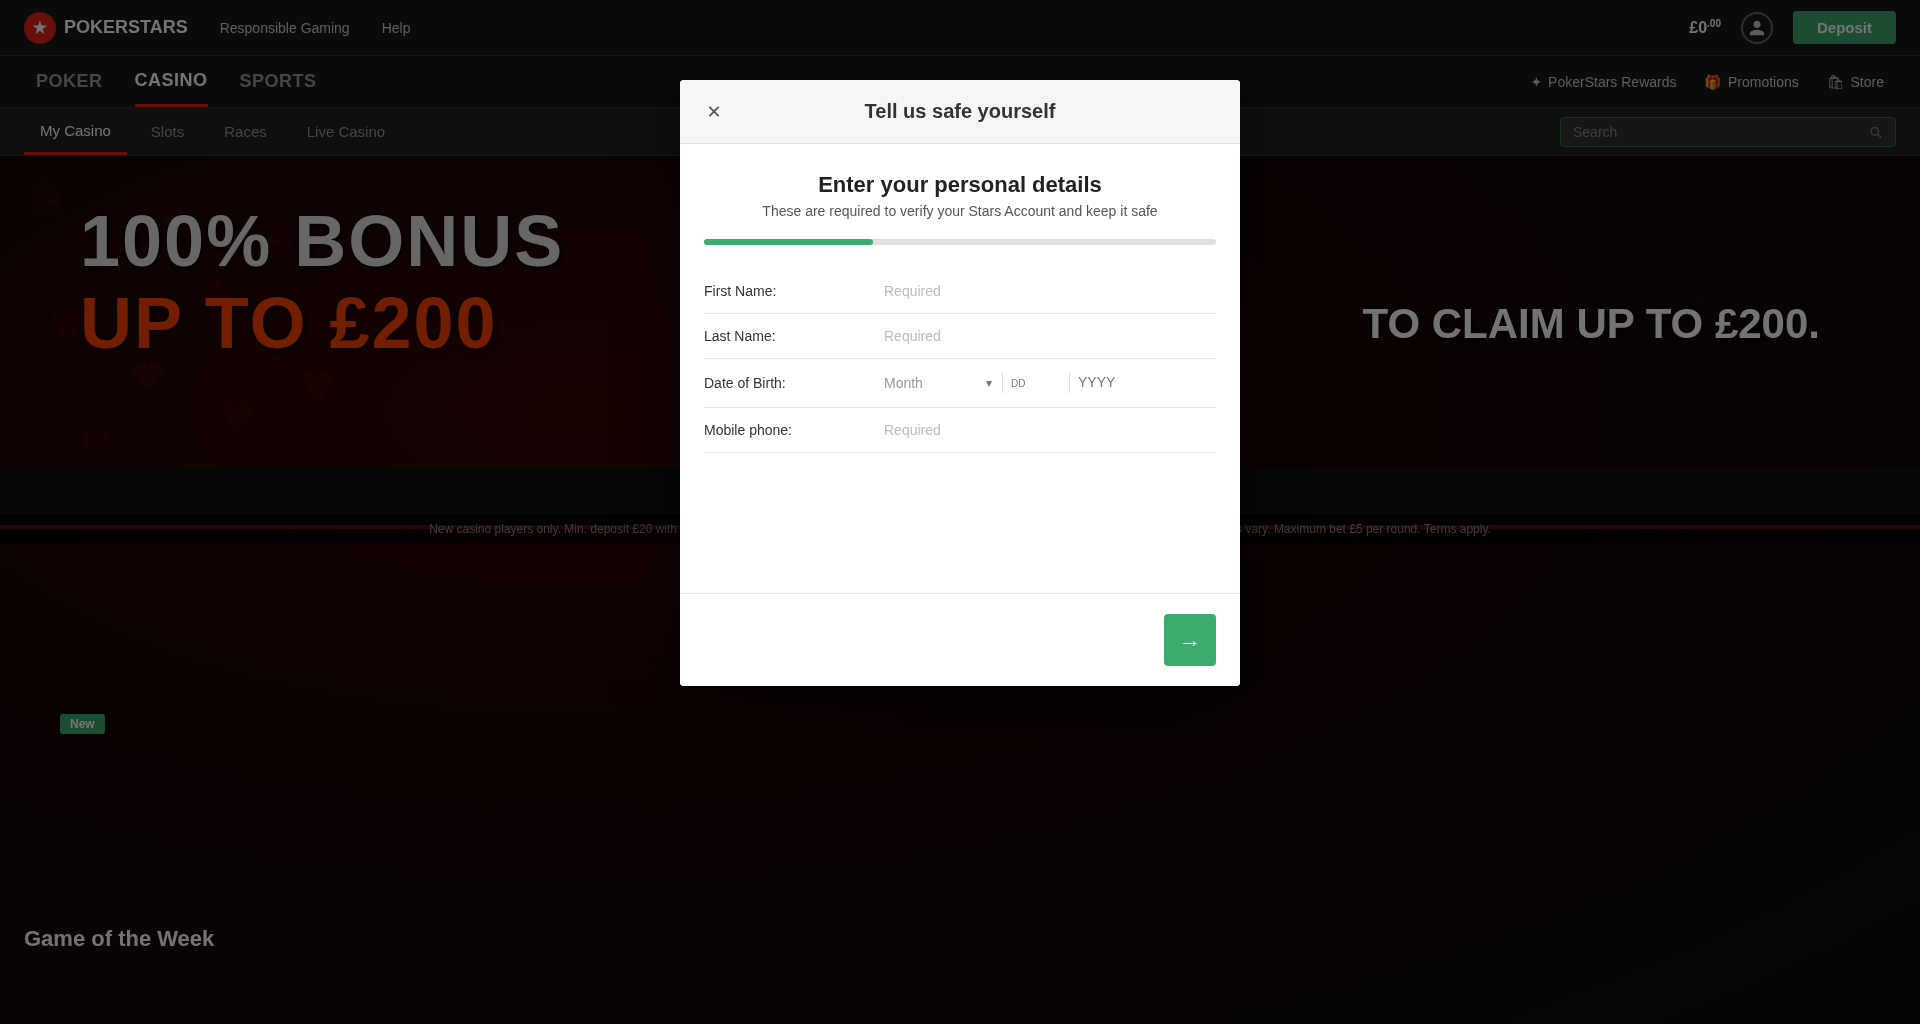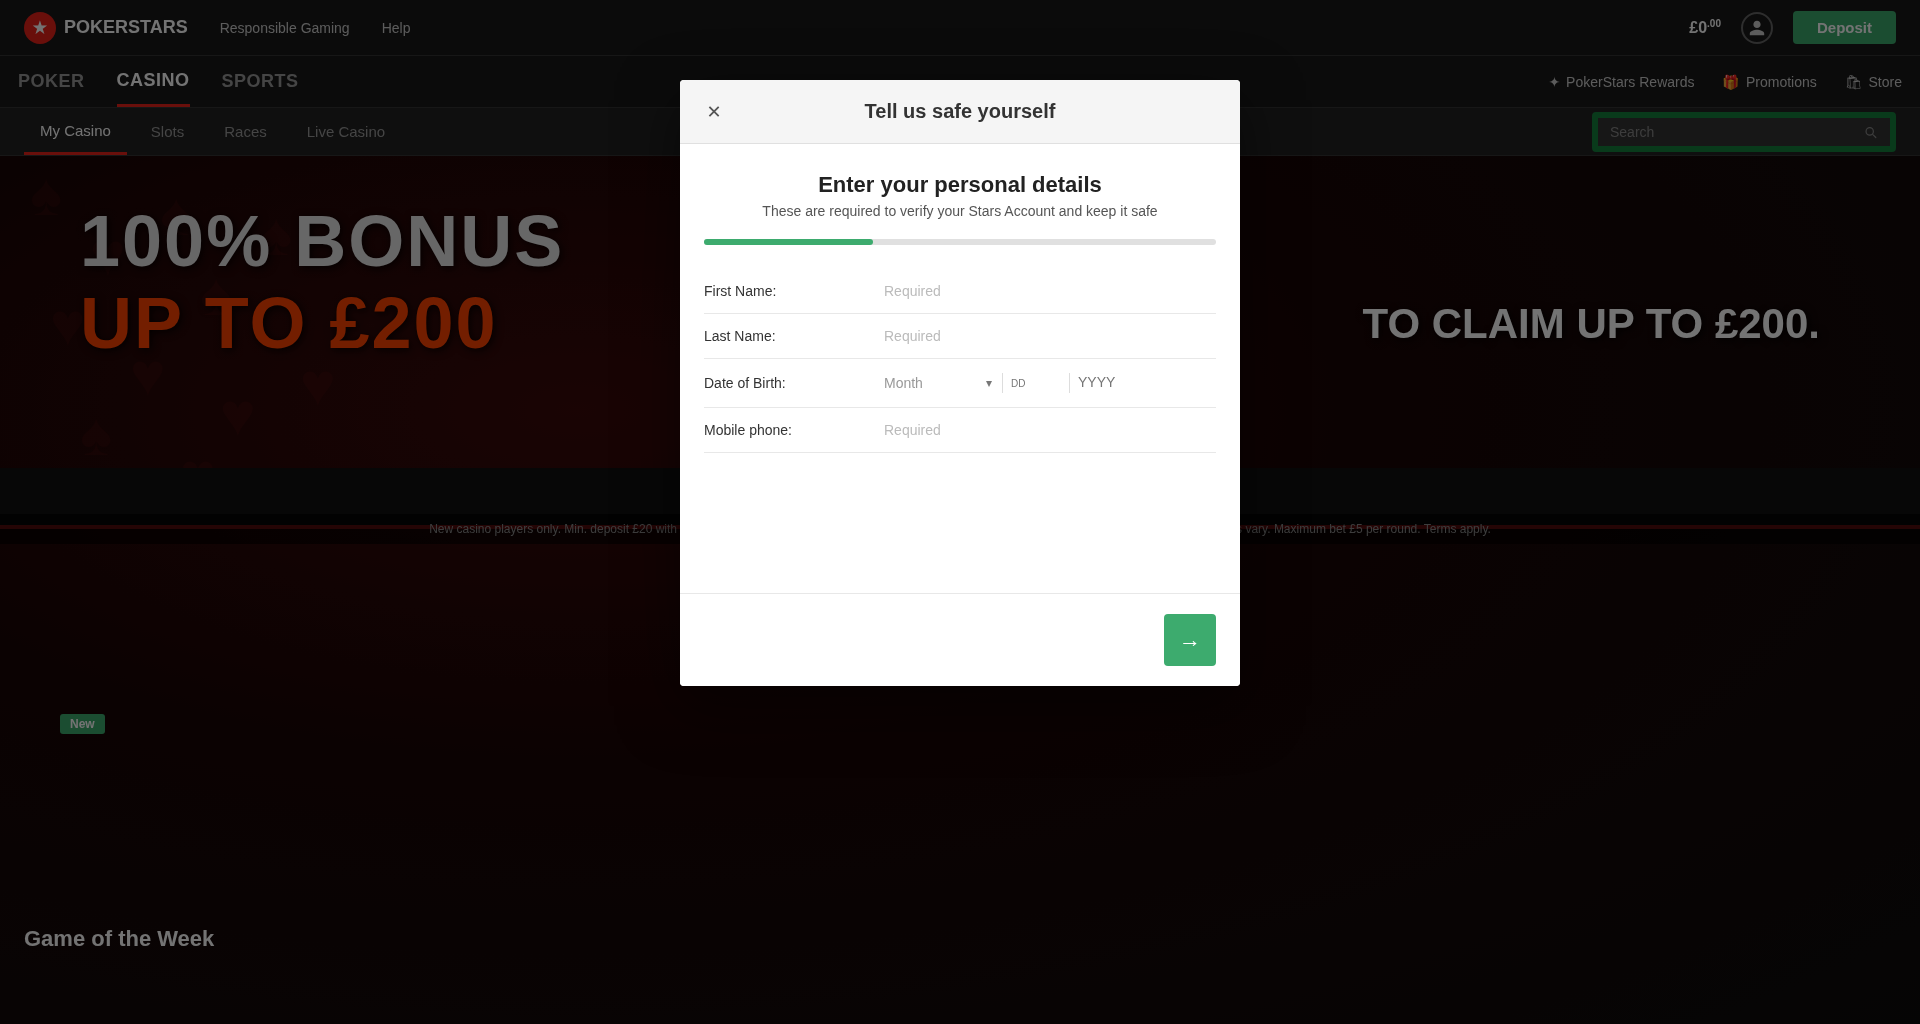--- a/index.html
+++ b/index.html
@@ -149,21 +149,21 @@
 
     
     .secondary-nav {
       position: relative;
       z-index: 10;
       background: #1a1a1a;
       height: 52px;
       display: flex;
       align-items: center;
       justify-content: space-between;
-      padding: 0 18px;
+      padding: 0 36px;
       border-bottom: 1px solid #333;
     }
     .nav-tabs {
       display: flex;
       align-items: center;
       gap: 32px;
       height: 100%;
     }
     .nav-tab {
       color: #999;
@@ -223,25 +223,25 @@
     }
     .sub-tab.active {
       color: #ffffff;
       border-bottom: 3px solid #e8221a;
     }
 
     .search-box {
       display: flex;
       align-items: center;
       background: #333;
-      border: 6px solid #15803d;
+      border: 1px solid #15803d;
       border-radius: 4px;
       padding: 6px 12px;
       gap: 8px;
-      width: 304px;
+      width: 336px;
     }
     .search-box input {
       background: transparent;
       border: none;
       color: #ccc;
       font-size: 14px;
       outline: none;
       width: 100%;
     }
     .search-box input::placeholder { color: #888; }

